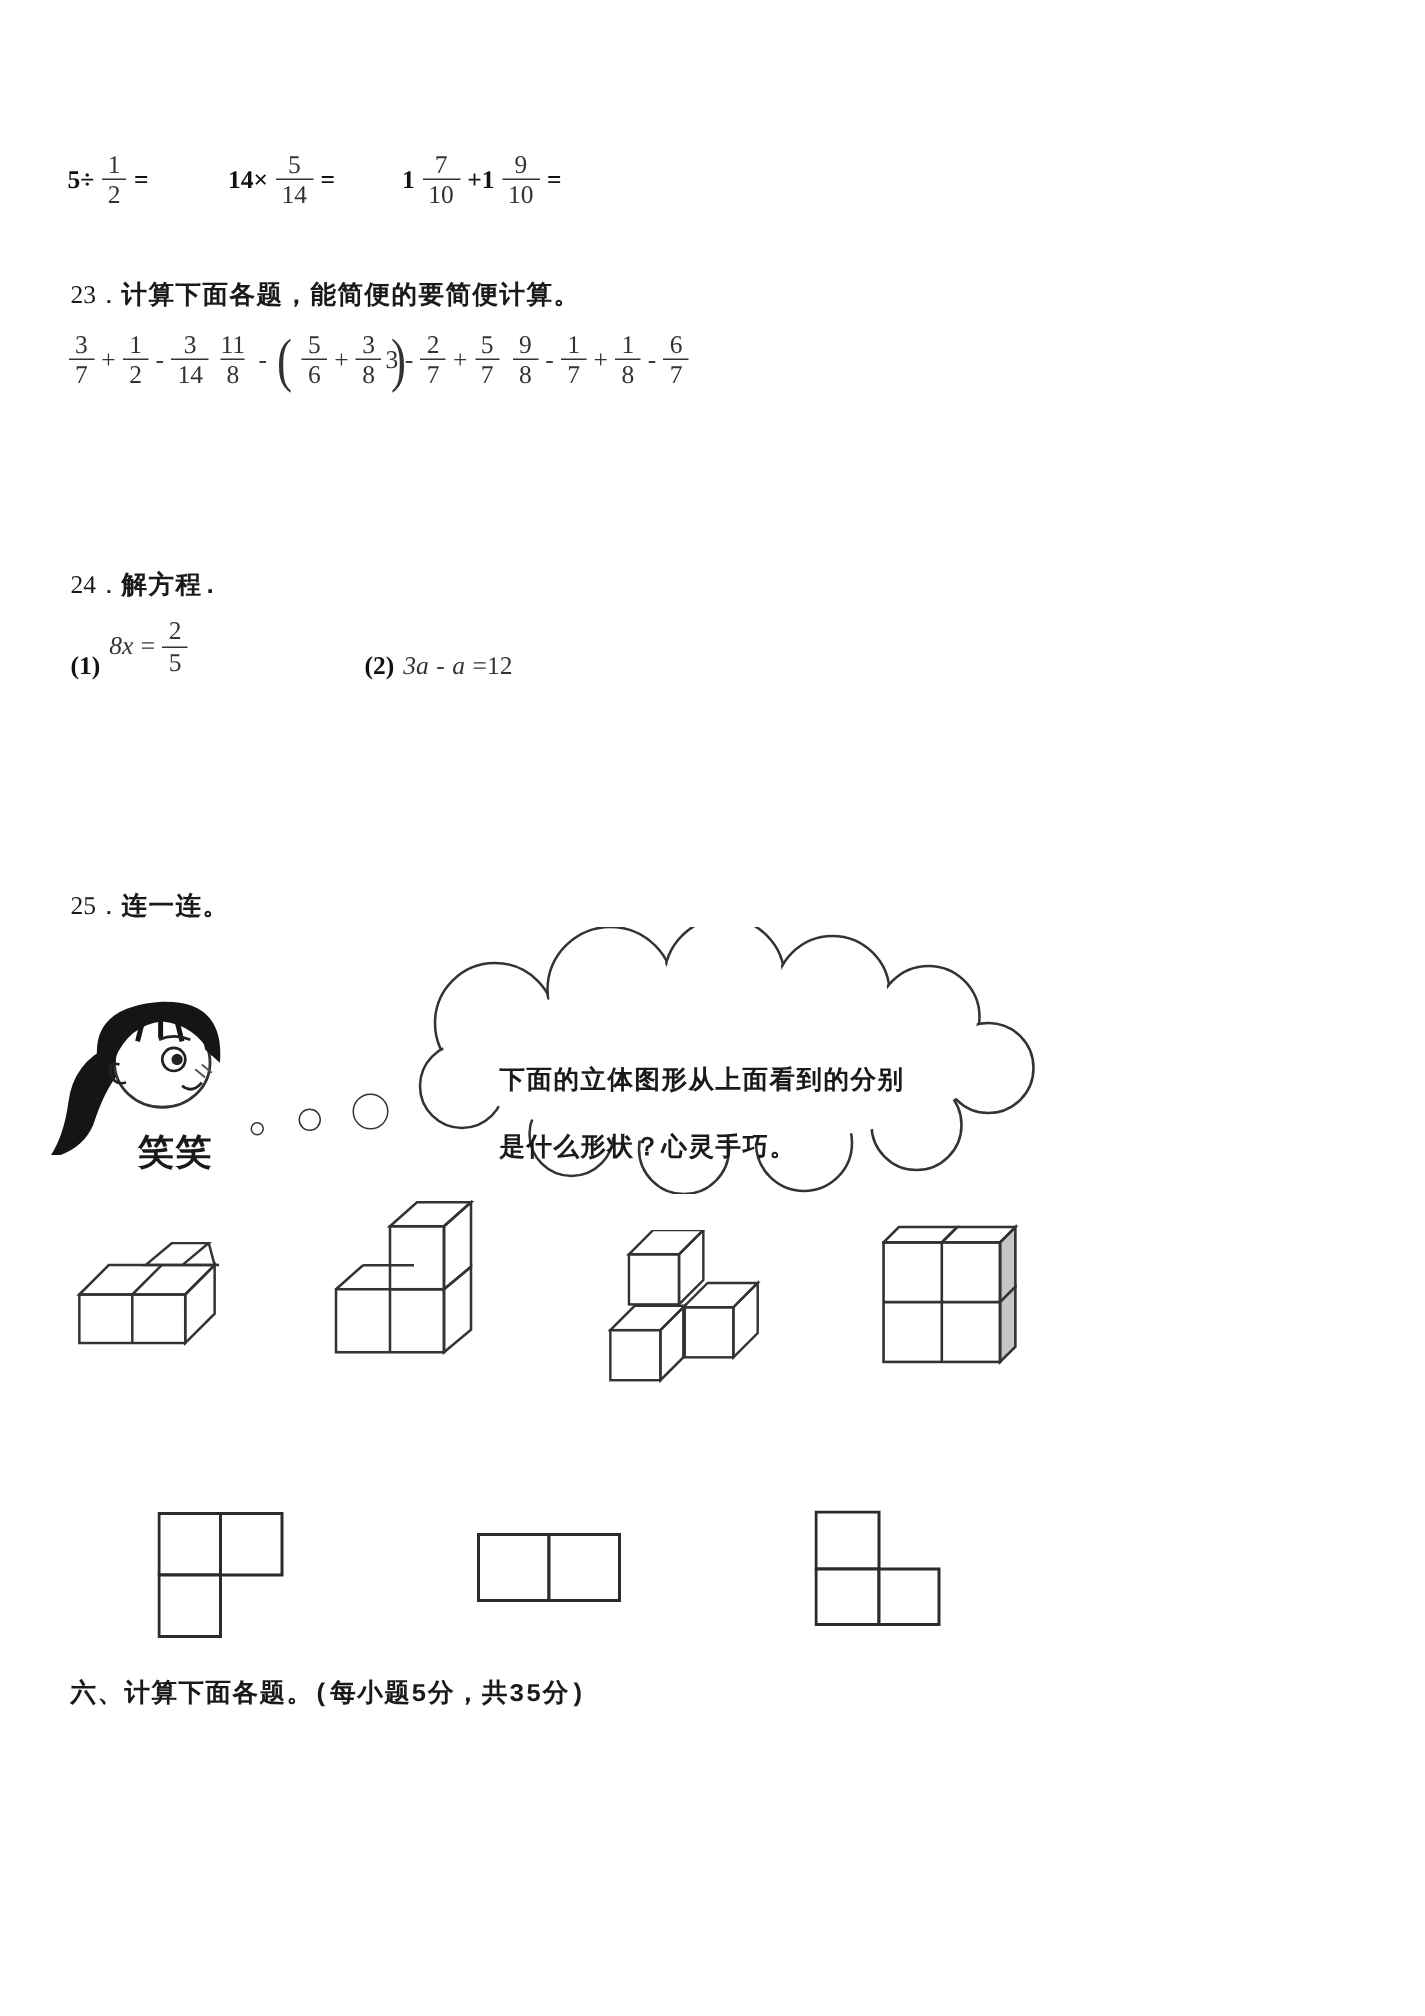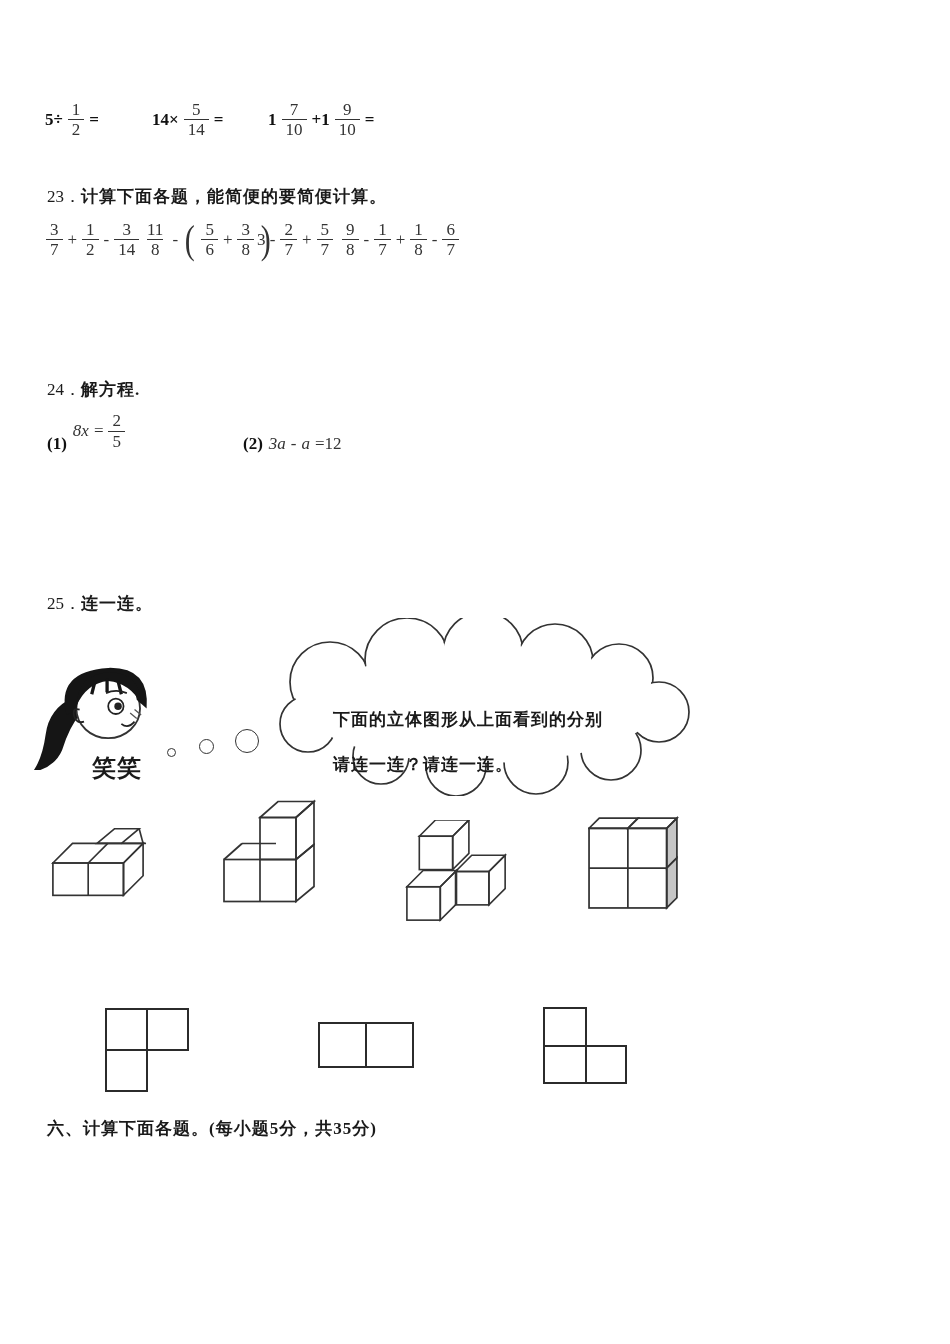--- a/index.html
+++ b/index.html
@@ -3,21 +3,21 @@
 <meta charset="utf-8">
 <style>
   * { margin:0; padding:0; box-sizing:border-box; }
   html,body { background:#fff; }
   #page {
     position:relative; width:950px; height:1344px; margin:0 auto;
     background:#ffffff; color:#1a1a1a; overflow:hidden;
     font-family:"Liberation Sans", sans-serif; font-size:17px;
   }
   .abs { position:absolute; }
-  .cn { font-weight:700; font-family:Liberation Serif, serif; letter-spacing:1px; }
+  .cn { font-weight:700; font-family:Liberation Mono, monospace; letter-spacing:1px; }
   .qno { font-family:"Liberation Serif", serif; font-weight:400; letter-spacing:0; }
   .expr { display:inline-flex; align-items:center; gap:5px; font-size:17px; white-space:nowrap; }
   .frac { display:inline-flex; flex-direction:column; align-items:center;
           font-family:"Liberation Serif", serif; line-height:1.12; vertical-align:middle; color:#333; }
   .frac .fn { padding:0 4px; }
   .frac .fd { border-top:1.3px solid #333; padding:0 4px; }
   .tok-t { font-family:"Liberation Serif", serif; color:#333; }
   .tok-b { font-family:"Liberation Serif", serif; font-weight:700; color:#111; }
   .tok-i { font-family:"Liberation Serif", serif; font-style:italic; color:#333; }
   .tok-p { font-family:"Liberation Serif", serif; font-size:40px; font-weight:400;
@@ -209,21 +209,21 @@
         <circle cx="404" cy="94" r="28.5"></circle>
         <circle cx="356" cy="132" r="28.5"></circle>
         <circle cx="281" cy="144" r="30.5"></circle>
         <circle cx="201" cy="148" r="28.5"></circle>
         <circle cx="126" cy="138" r="26.5"></circle>
         <circle cx="53" cy="106" r="26.5"></circle>
         <ellipse cx="225" cy="90" rx="175" ry="55"></ellipse>
       </g>
     </svg>
     <div class="bubble-text" style="left:78px; top:56px;">下面的立体图形从上面看到的分别</div>
-    <div class="bubble-text" style="left:78px; top:101px;">请连一连？请连一连。</div>
+    <div class="bubble-text" style="left:78px; top:101px;">是什么形状？心灵手巧。</div>
   </div>
 
   <div class="abs" style="left:48px; top:828px;">
     <svg width="100" height="70" viewBox="0 0 102 70">
       <polygon class="ln" points="50,15 68,0 93,0 75,15"></polygon>
       <line class="ln" x1="75" y1="15" x2="100" y2="15"></line>
       <line class="ln" x1="93" y1="0" x2="97" y2="15"></line>
       <polygon class="ln" points="5,35 25,15 97,15 77,35"></polygon>
       <line class="ln" x1="41" y1="35" x2="61" y2="15"></line>
       <polygon class="ln" points="77,35 97,15 97,48 77,68"></polygon>

